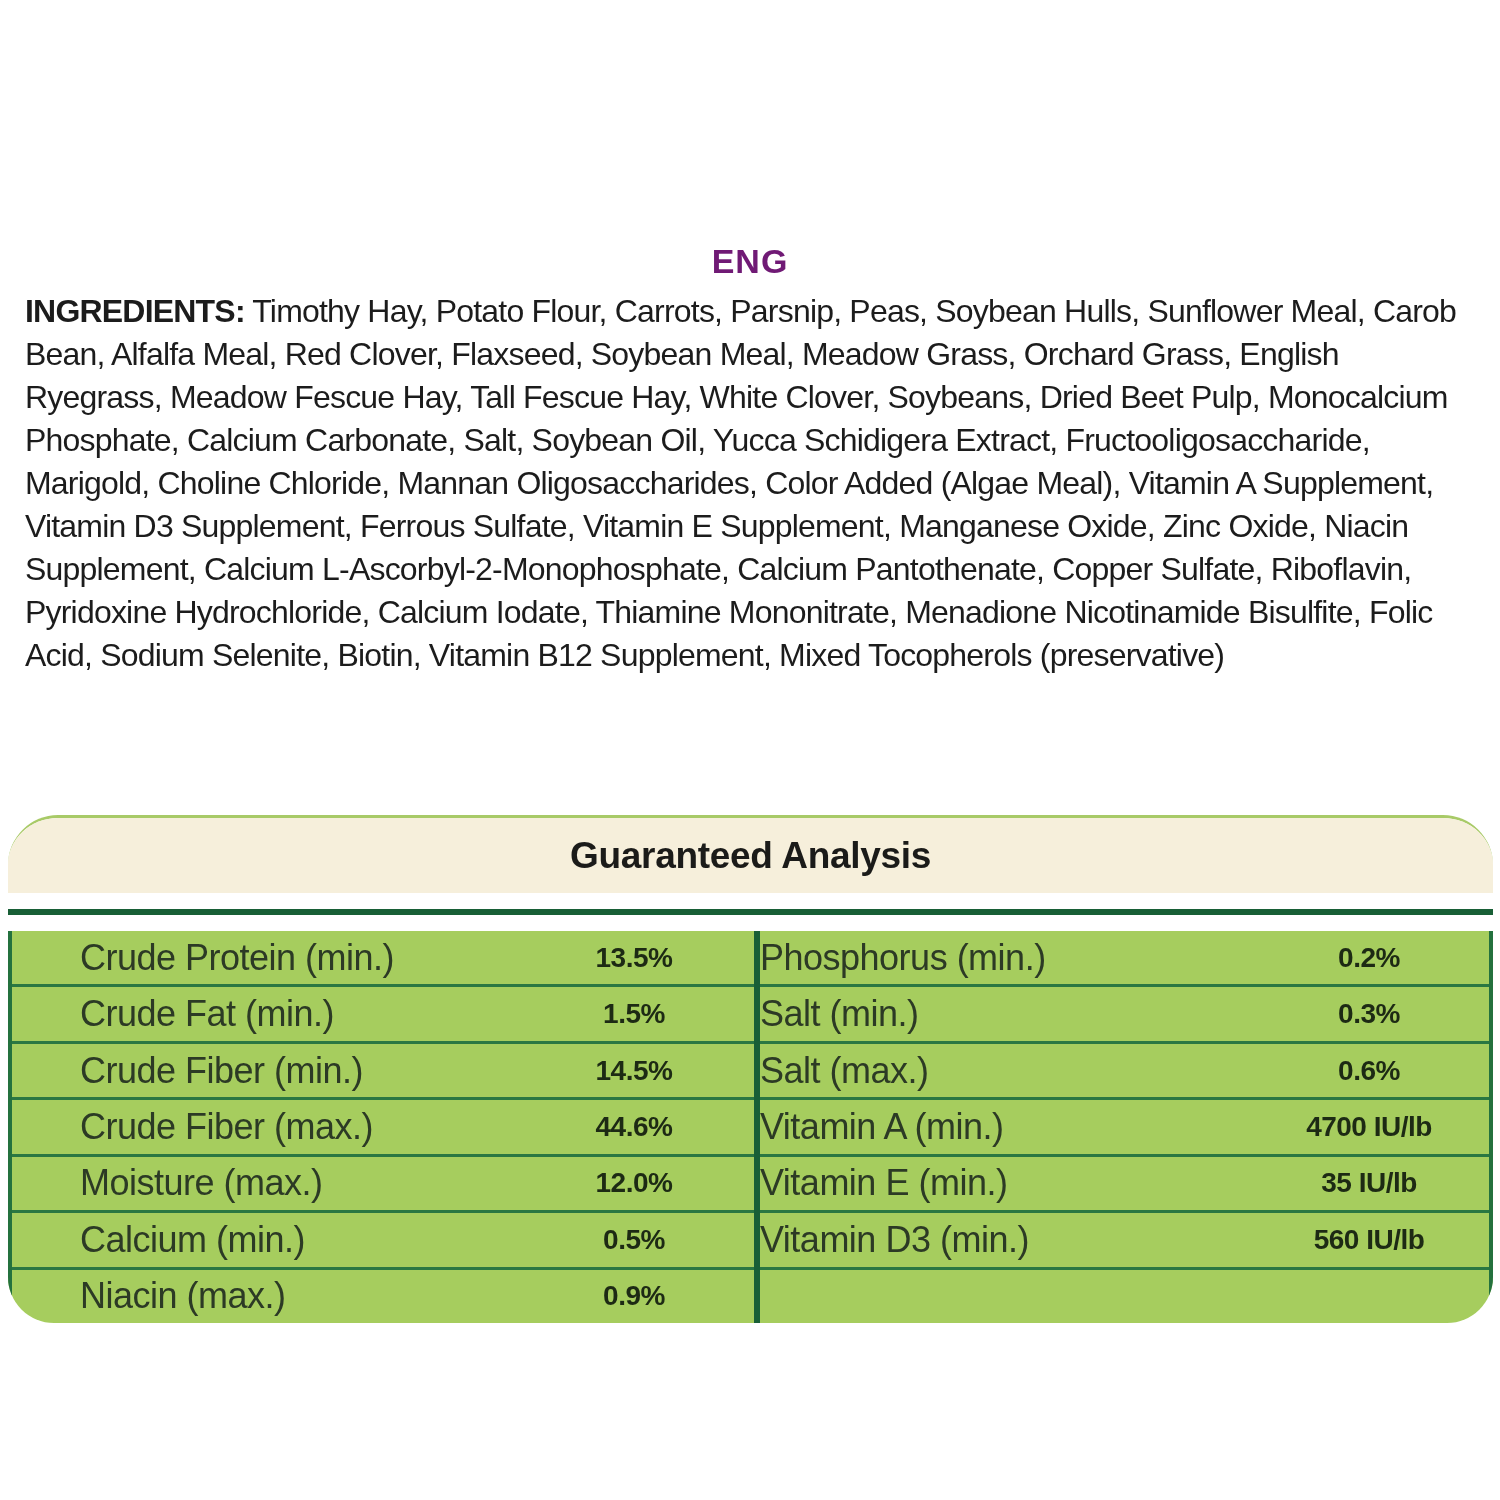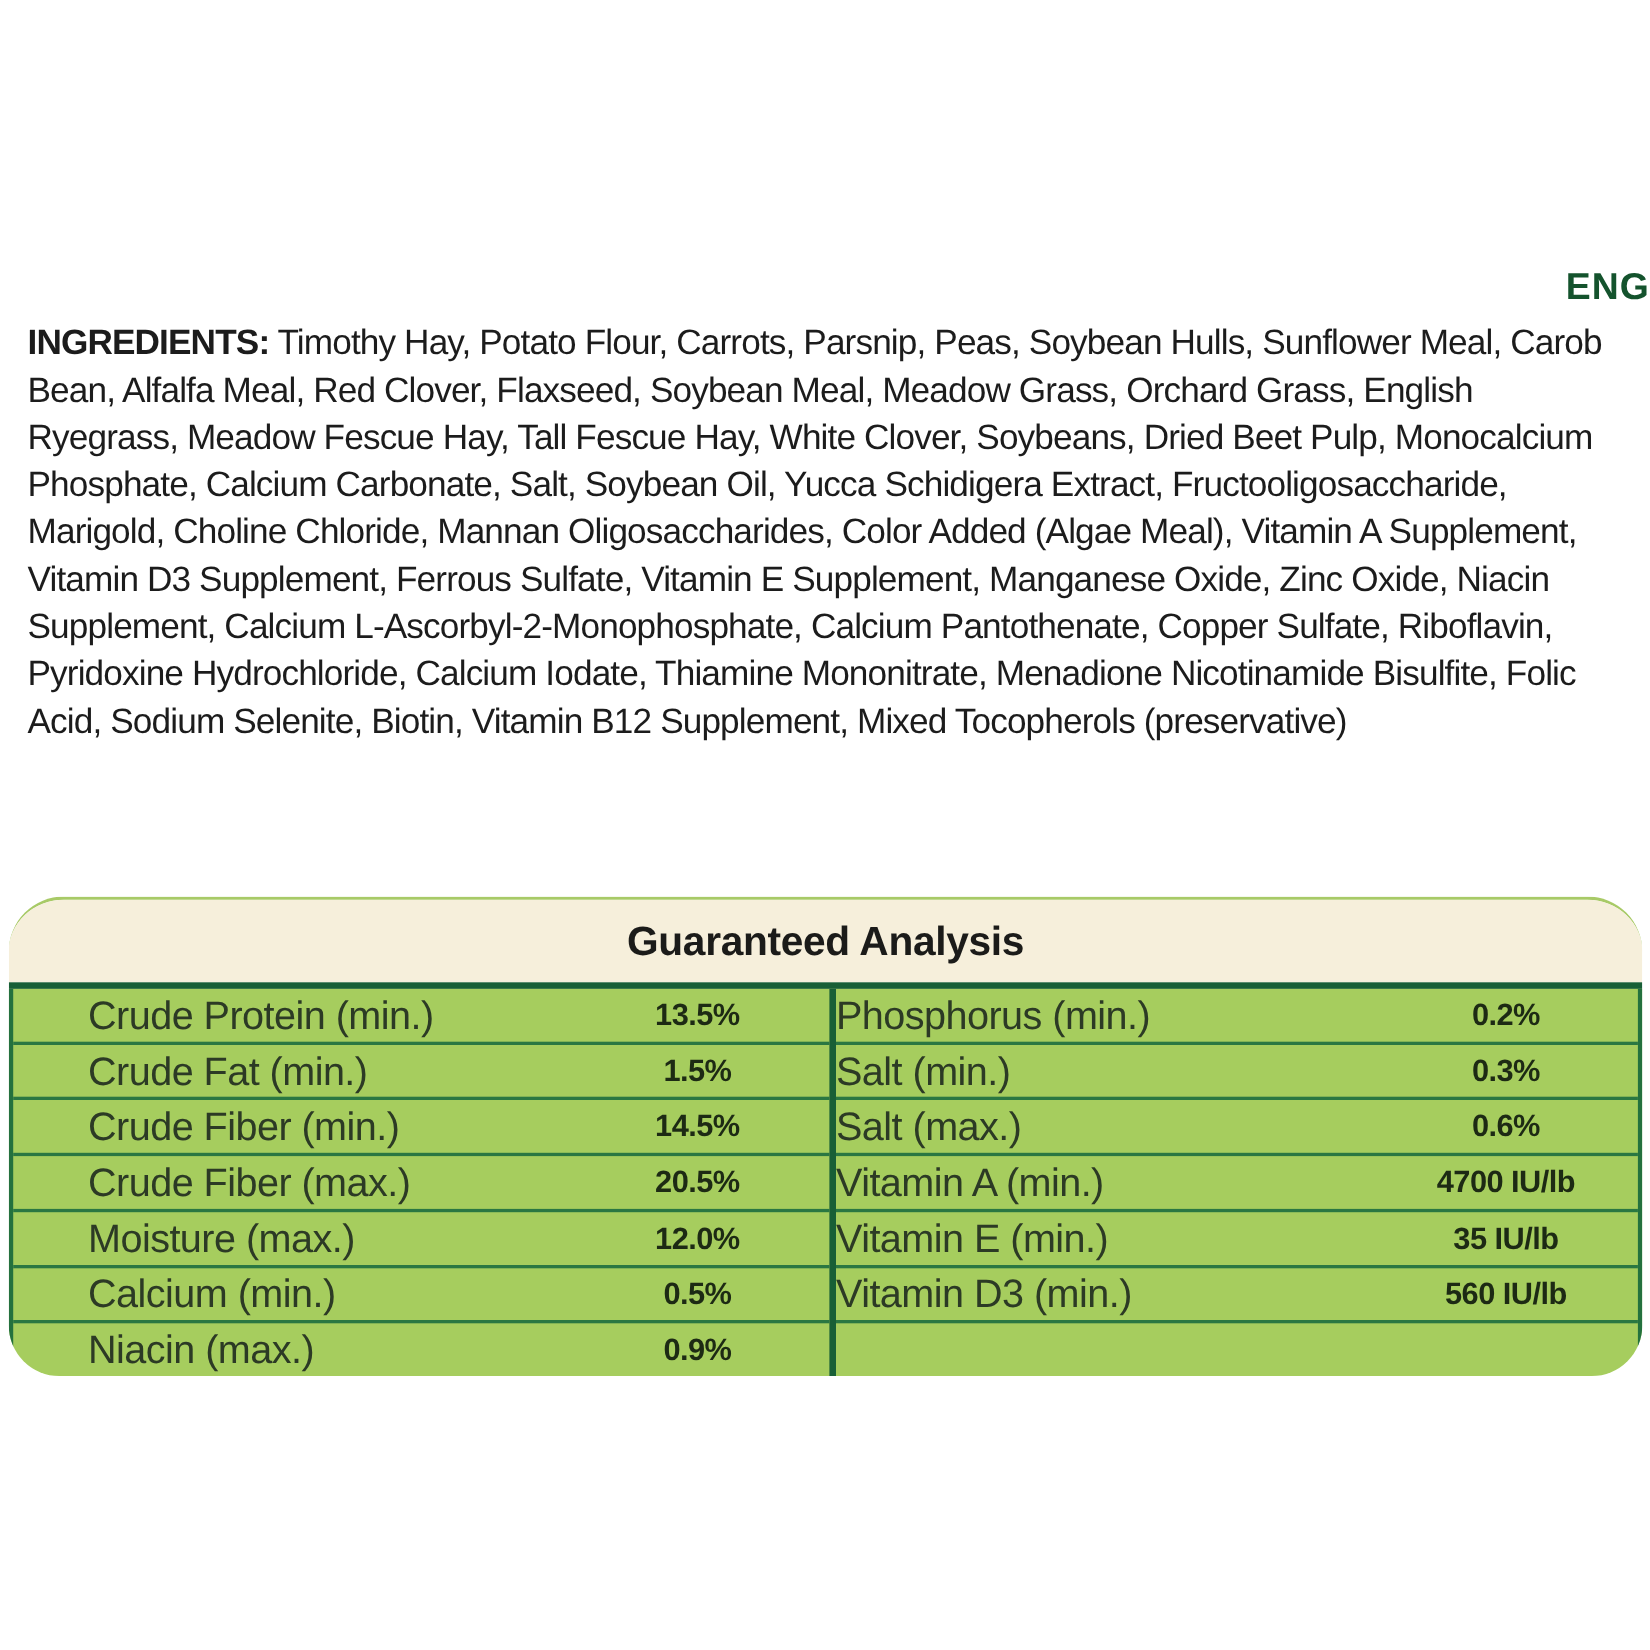--- a/index.html
+++ b/index.html
@@ -10,49 +10,50 @@
     height: 1500px;
     background: #ffffff;
     font-family: "Liberation Sans", sans-serif;
     overflow: hidden;
   }
   .eng-heading {
     position: absolute;
     top: 242px;
     left: 0;
     width: 100%;
-    text-align: right;
+    text-align: center;
     font-size: 34px;
     font-weight: bold;
     letter-spacing: 1px;
-    color: #14532d;
+    color: #701a75;
   }
   .ingredients {
     position: absolute;
     top: 290px;
     left: 25px;
     width: 1453px;
     font-size: 32px;
     line-height: 43px;
     letter-spacing: -0.8px;
     color: #1c1c1c;
     text-align: left;
   }
   .ingredients .ing-label { font-weight: bold; }
   .analysis-panel {
     position: absolute;
     top: 815px;
     left: 8px;
     width: 1485px;
-    height: 436px;
+    height: 508px;
     border-radius: 50px 50px 46px 46px;
     border-top: 3px solid #a8ca67;
     overflow: hidden;
     display: flex;
     flex-direction: column;
+    gap: 16px;
   }
   .analysis-header {
     height: 75px;
     background: #f6efdb;
     display: flex;
     align-items: center;
     justify-content: center;
   }
   .analysis-title {
     font-size: 37px;
@@ -128,21 +129,21 @@
           <div class="row-value">1.5%</div>
         </div>
         <div class="row-sep"></div>
         <div class="a-row">
           <div class="row-label">Crude Fiber (min.)</div>
           <div class="row-value">14.5%</div>
         </div>
         <div class="row-sep"></div>
         <div class="a-row">
           <div class="row-label">Crude Fiber (max.)</div>
-          <div class="row-value">20.5%</div>
+          <div class="row-value">44.6%</div>
         </div>
         <div class="row-sep"></div>
         <div class="a-row">
           <div class="row-label">Moisture (max.)</div>
           <div class="row-value">12.0%</div>
         </div>
         <div class="row-sep"></div>
         <div class="a-row">
           <div class="row-label">Calcium (min.)</div>
           <div class="row-value">0.5%</div>

